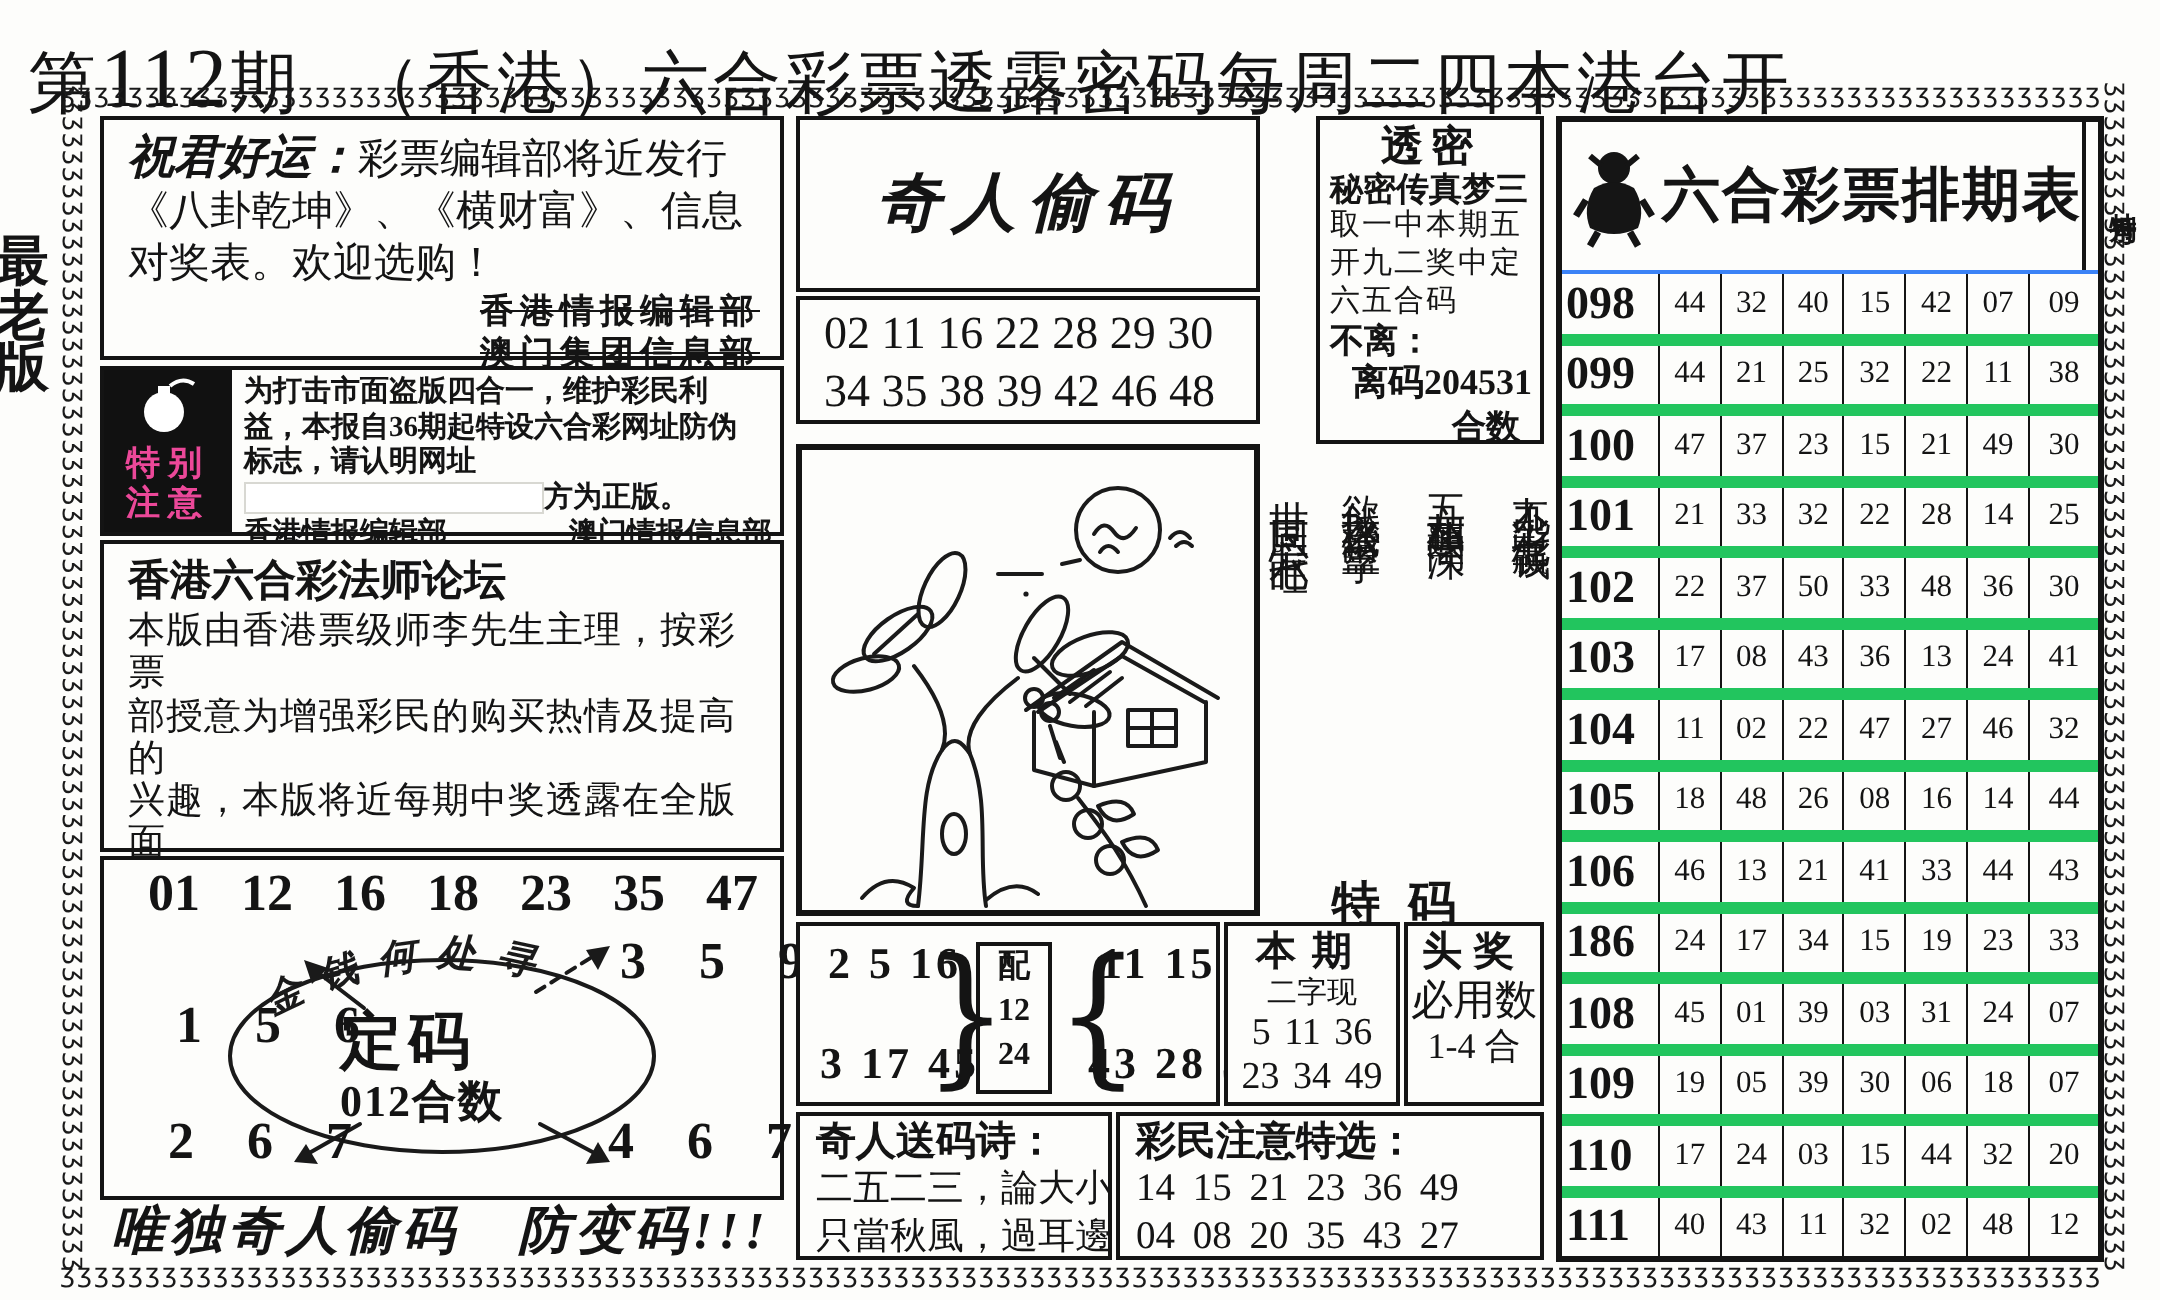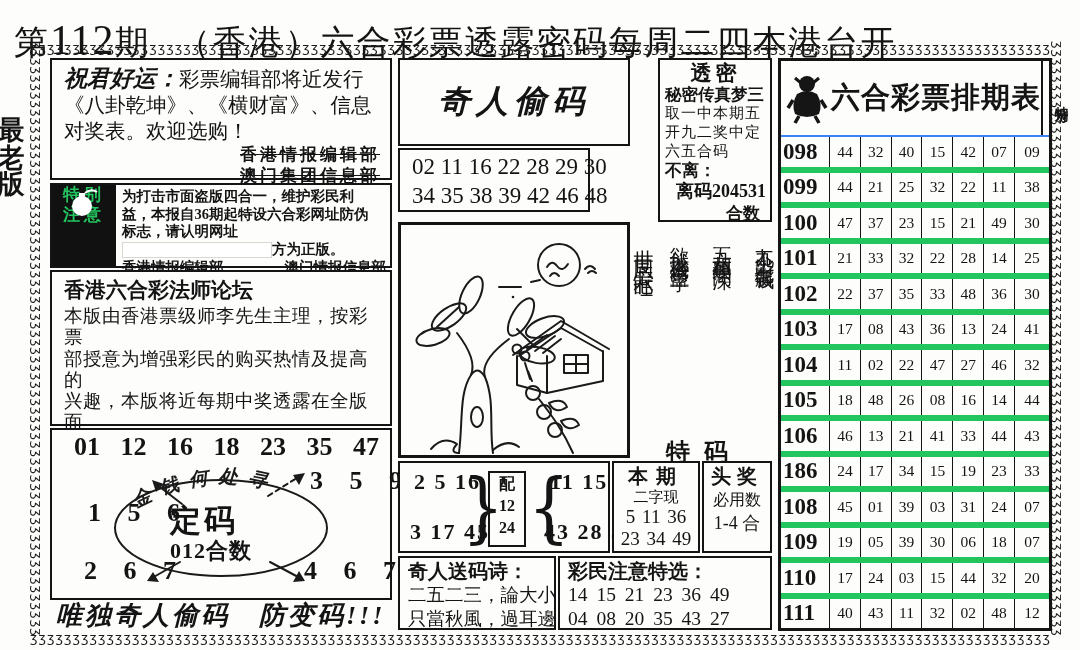--- a/index.html
+++ b/index.html
@@ -27,22 +27,22 @@
               font-size:27px;font-weight:bold;letter-spacing:26px;}
 
   
   #greeting{left:50px;top:58px;width:342px;height:122px;padding:6px 10px 0 12px;font-size:20.5px;line-height:26px;}
   #greeting .lead{font-weight:bold;font-style:italic;font-size:23px;margin-top:40px;}
   #greeting .sig{ text-align:right;font-weight:900;font-size:17px;line-height:21px;
                   text-decoration:line-through;letter-spacing:3px;}
 
   
   #notice{left:50px;top:183px;width:342px;height:85px;display:flex;}
-  #notice-label{width:64px;background:#111;color:#22c55e;flex:none;display:flex;flex-direction:column;
-                align-items:center;padding-bottom:4px;font-size:17px;
+  #notice-label{width:64px;background:#111;color:#ec4899;flex:none;display:flex;flex-direction:column;
+                align-items:center;justify-content:flex-end;padding-bottom:4px;font-size:17px;
                 font-weight:bold;line-height:20px;letter-spacing:4px;position:relative;}
   #notice-body{flex:1;padding:3px 4px 0 6px;font-size:14.5px;line-height:17.5px;font-weight:bold;}
   .redact{display:inline-block;width:148px;height:14px;background:#fff;border:1px solid #d8d8d2;vertical-align:middle;}
   #notice .nsig{display:flex;justify-content:space-between;font-weight:bold;margin-top:1px;}
 
   
   #forum{left:50px;top:270px;width:342px;height:156px;padding:4px 8px 0 12px;}
   #forum .ftitle{font-weight:bold;font-size:21px;margin-bottom:2px;}
   #forum .fline{font-size:18.5px;line-height:21.3px;letter-spacing:0.5px;}
 
@@ -57,21 +57,21 @@
   #dm-circle-title{left:118px;top:70px;font-size:31px;font-weight:bold;letter-spacing:3px;position:absolute;}
   #dm-circle-sub{left:118px;top:106px;font-size:22px;font-weight:bold;position:absolute;letter-spacing:1px;}
 
   
   #slogan{left:56px;top:598px;width:340px;font-size:26px;font-weight:bold;font-style:italic;
           letter-spacing:3px;white-space:nowrap;}
 
   
   #qiren-title{left:398px;top:58px;width:232px;height:88px;display:flex;align-items:center;justify-content:center;
                font-size:32px;font-weight:bold;font-style:italic;letter-spacing:6px;}
-  #qiren-nums{left:398px;top:148px;width:192px;height:64px;padding:2px 0 0 12px;font-size:23px;line-height:29px;
+  #qiren-nums{left:398px;top:148px;width:232px;height:64px;padding:2px 0 0 12px;font-size:23px;line-height:29px;
               white-space:nowrap;}
   #drawing{left:398px;top:222px;width:232px;height:236px;border-width:3px;}
   #pairing{left:398px;top:461px;width:212px;height:92px;}
   .brace{position:absolute;font-size:66px;font-weight:400;transform:scaleY(1.15);font-family:"DejaVu Serif",serif;}
   #pairing .pn{position:absolute;font-size:22px;font-weight:bold;white-space:nowrap;letter-spacing:2px;}
   #pz-box{position:absolute;left:88px;top:8px;width:34px;height:72px;border:2px solid #141414;
           text-align:center;font-size:16px;line-height:22px;font-weight:bold;}
   #songshi{left:398px;top:556px;width:158px;height:74px;padding:2px 0 0 8px;}
   #songshi .stitle{font-weight:bold;font-size:20px;line-height:23px;}
   #songshi .sline{font-size:18.5px;line-height:24px;white-space:nowrap;}
@@ -92,21 +92,21 @@
   #poem{left:660px;top:232px;width:112px;height:206px;display:flex;justify-content:space-between;padding:0 6px;}
   .poem-col{writing-mode:vertical-rl;text-orientation:upright;font-size:19.5px;letter-spacing:4px;height:100%;}
   #tema{left:636px;top:436px;width:136px;height:26px;text-align:center;font-size:24px;font-weight:bold;
         letter-spacing:14px;white-space:nowrap;}
   #benqi{left:612px;top:461px;width:88px;height:92px;text-align:center;}
   #benqi .btitle{font-size:20px;font-weight:bold;letter-spacing:8px;line-height:26px;white-space:nowrap;}
   #benqi .bsub{font-size:15px;line-height:17px;}
   #benqi .brow{font-size:19px;line-height:22px;white-space:nowrap;word-spacing:2px;}
   #toujiang{left:702px;top:461px;width:70px;height:92px;text-align:center;}
   #toujiang .btitle{font-size:20px;font-weight:bold;letter-spacing:6px;line-height:26px;white-space:nowrap;}
-  #toujiang .bsub{font-size:16px;line-height:22px;}
+  #toujiang .bsub{font-size:21px;line-height:22px;}
   #toujiang .brow{font-size:18px;line-height:24px;white-space:nowrap;}
 
   
   #sched{left:778px;top:58px;width:274px;height:573px;border-width:3px;display:flex;flex-direction:column;}
   #sched-header{display:flex;height:74px;flex:none;border-bottom:2px solid #3b82f6;}
   #sh-main{flex:1;display:flex;align-items:center;}
   #sh-title{font-size:29px;font-weight:bold;letter-spacing:1px;white-space:nowrap;}
   #sh-special{width:36px;flex:none;border-left:2px solid #141414;display:flex;align-items:center;justify-content:center;}
   #sh-special .sp{writing-mode:vertical-rl;text-orientation:upright;font-size:13.5px;font-weight:bold;letter-spacing:2px;}
   #sched-rows{flex:1;display:flex;flex-direction:column;}
@@ -375,21 +375,21 @@
           <div class="tcell num">32</div>
           <div class="tcell num">22</div>
           <div class="tcell num">28</div>
           <div class="tcell num">14</div>
           <div class="tcell special">25</div>
         </div>
         <div class="trow">
           <div class="tcell period">102</div>
           <div class="tcell num">22</div>
           <div class="tcell num">37</div>
-          <div class="tcell num">35</div>
+          <div class="tcell num">50</div>
           <div class="tcell num">33</div>
           <div class="tcell num">48</div>
           <div class="tcell num">36</div>
           <div class="tcell special">30</div>
         </div>
         <div class="trow">
           <div class="tcell period">103</div>
           <div class="tcell num">17</div>
           <div class="tcell num">08</div>
           <div class="tcell num">43</div>

